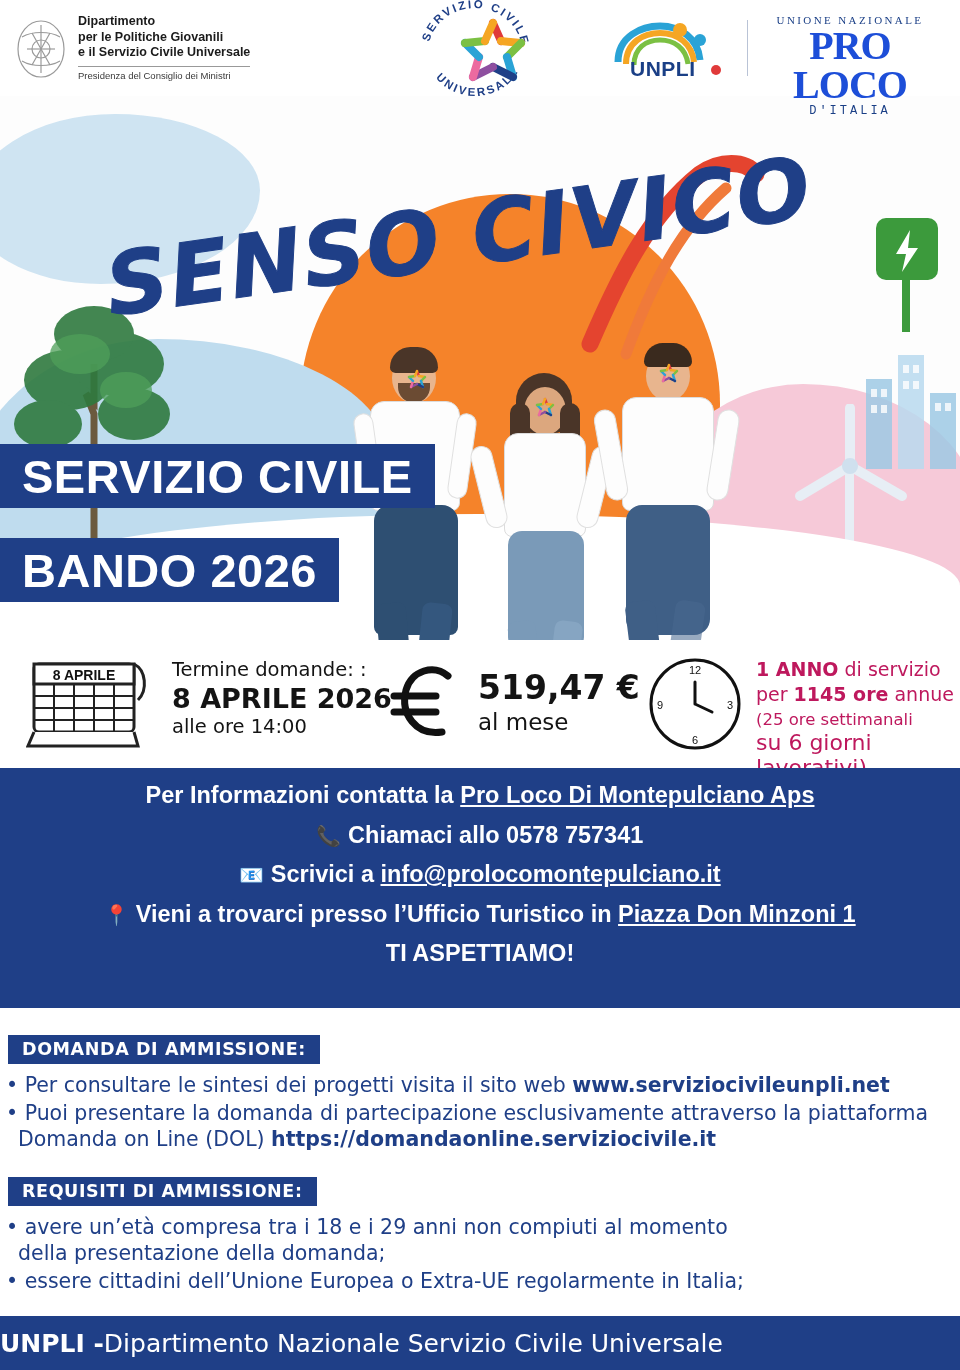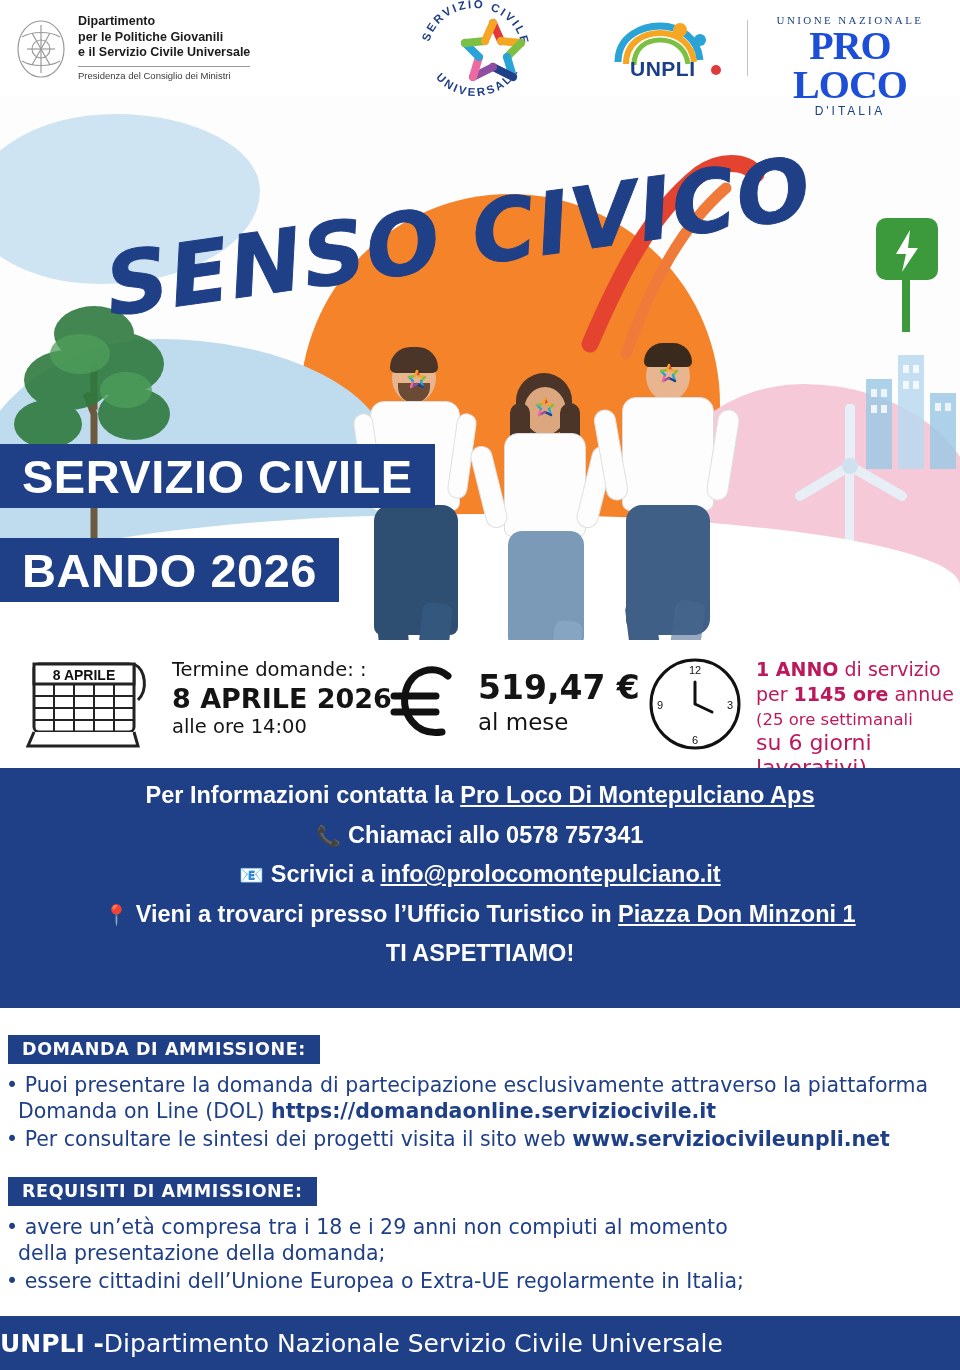--- a/index.html
+++ b/index.html
@@ -27,21 +27,21 @@
   .logo-scu { position: absolute; left: 400px; top: -2px; width: 150px; height: 100px; }
   .scu-ring { position: absolute; left: 18px; top: 2px; width: 114px; height: 96px; }
   .scu-ring .circ-text { position: absolute; inset: 0; }
   .star-wrap { position: absolute; left: 33px; top: 17px; width: 84px; height: 66px; }
 
   .logo-unpli { position: absolute; right: 228px; top: 18px; width: 120px; height: 62px; }
   .logo-proloco { position: absolute; right: 12px; top: 14px; width: 196px; height: 70px; text-align: center; }
   .divider-v { position: absolute; right: 212px; top: 20px; width: 1px; height: 56px; background: #b9c3d6; }
   .pl-top { font-size: 11px; letter-spacing: 2.4px; color: #1a3f86; font-family: "Liberation Serif", serif; }
   .pl-main { font-size: 40px; font-weight: bold; color: #1d4ed8; font-family: "Liberation Serif", serif; letter-spacing: -1px; line-height: 0.98; }
-  .pl-sub { font-size: 12px; letter-spacing: 3px; color: #1a3f86; font-family: Liberation Sans, sans-serif; }
+  .pl-sub { font-size: 12px; letter-spacing: 3px; color: #1a3f86; font-family: Liberation Mono, monospace; }
 
   
   .hero {
     position: absolute; left: 0; top: 84px; width: 960px; height: 560px;
     overflow: hidden; background: #ffffff;
   }
   .hero-sky { position: absolute; inset: 0; background: #fdfdfd; }
   .blob-orange {
     position: absolute; left: 300px; top: 110px; width: 420px; height: 420px;
     background: #f5832a; border-radius: 50%;
@@ -475,28 +475,28 @@
       <span class="ico">📍</span>
       <span>Vieni a trovarci presso l’Ufficio Turistico in </span><span class="u">Piazza Don Minzoni 1</span>
     </div>
     <div>TI ASPETTIAMO!</div>
   </div>
 
   <div class="bottom">
     <div style="padding-top:27px;">
       <div class="sec-head">DOMANDA DI AMMISSIONE:</div>
       <ul class="bullets">
+        <li style="margin-top:2px;">
+          <span class="dot">•</span> <span>Per consultare le sintesi dei progetti visita il sito web </span><b>www.serviziocivileunpli.net</b>
+        </li>
         <li>
           <span class="dot">•</span> <span>Puoi presentare la domanda di partecipazione esclusivamente attraverso la piattaforma</span>
           <div class="indent" style="padding-left:12px;">
             <span>Domanda on Line (DOL) </span><b>https://domandaonline.serviziocivile.it</b>
           </div>
-        </li>
-        <li style="margin-top:2px;">
-          <span class="dot">•</span> <span>Per consultare le sintesi dei progetti visita il sito web </span><b>www.serviziocivileunpli.net</b>
         </li>
       </ul>
     </div>
 
     <div style="padding-top:22px;">
       <div class="sec-head">REQUISITI DI AMMISSIONE:</div>
       <ul class="bullets">
         <li>
           <span class="dot">•</span> <span>avere un’età compresa tra i 18 e i 29 anni non compiuti al momento</span>
           <div class="indent" style="padding-left:12px;">

